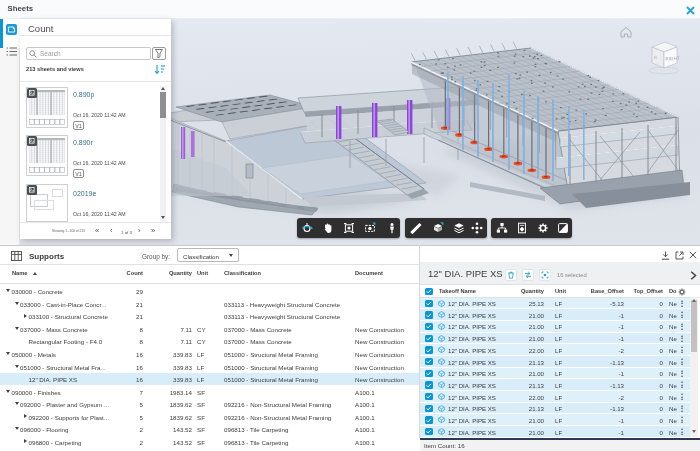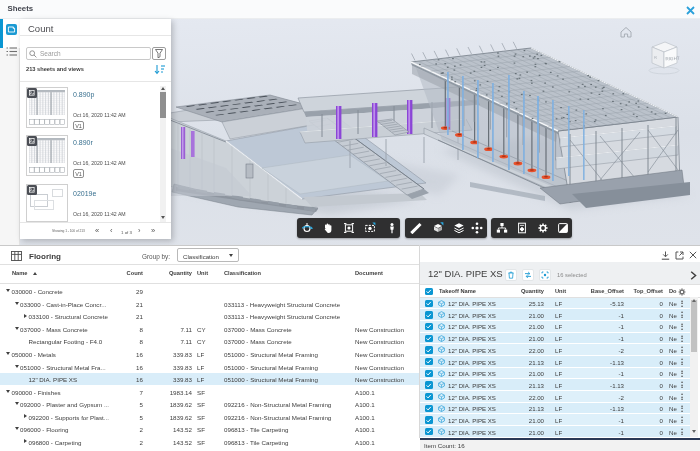--- a/index.html
+++ b/index.html
@@ -615,21 +615,21 @@
 <div class="abs" style="left:121px;top:229.5px;font-size:4.4px;color:#555;">1 of 3</div>
 <div class="abs" style="left:138px;top:226px;font-size:7.5px;color:#555;">›</div>
 <div class="abs" style="left:151px;top:226px;font-size:7.5px;color:#555;">»</div>
 <div class="abs" style="left:0;top:245px;width:700px;height:206px;background:#fff;border-top:1px solid #c9c9c9;"></div>
 <svg class="abs" style="left:11px;top:251px;" width="11" height="10" viewBox="0 0 11 10">
       <rect x="0.5" y="0.5" width="10" height="9" fill="none" stroke="#4a4a4a" stroke-width="0.9"></rect>
       <line x1="0.5" y1="3.4" x2="10.5" y2="3.4" stroke="#4a4a4a" stroke-width="0.9"></line>
       <line x1="3.8" y1="0.5" x2="3.8" y2="9.5" stroke="#4a4a4a" stroke-width="0.9"></line>
       <line x1="7.2" y1="0.5" x2="7.2" y2="9.5" stroke="#4a4a4a" stroke-width="0.9"></line>
     </svg>
-<div class="abs" style="left:29px;top:251.5px;font-size:8px;font-weight:bold;color:#3c3c3c;">Flooring</div>
+<div class="abs" style="left:29px;top:251.5px;font-size:8px;font-weight:bold;color:#3c3c3c;">Supports</div>
 <div class="abs" style="left:142px;top:253px;font-size:6.4px;color:#555;">Group by:</div>
 <div class="abs" style="left:177px;top:248px;width:62px;height:14px;border:1px solid #b9b9b9;border-radius:2px;background:#fff;"></div>
 <div class="abs" style="left:183px;top:252.5px;font-size:6.1px;color:#3c3c3c;">Classification</div>
 <div class="abs tri-d" style="left:229px;top:254px;"></div>
 <div class="abs" style="left:0px;top:264px;width:419px;height:1px;background:#e0e0e0;"></div>
 <svg class="abs" style="left:661px;top:251px;" width="9" height="9" viewBox="0 0 9 9">
       <path d="M4.5 0.5 v5 M2.2 3.4 L4.5 5.8 6.8 3.4" fill="none" stroke="#555" stroke-width="1"></path>
       <line x1="0.8" y1="8.2" x2="8.2" y2="8.2" stroke="#555" stroke-width="1.1"></line>
     </svg>
 <svg class="abs" style="left:675px;top:251px;" width="9" height="9" viewBox="0 0 9 9">

